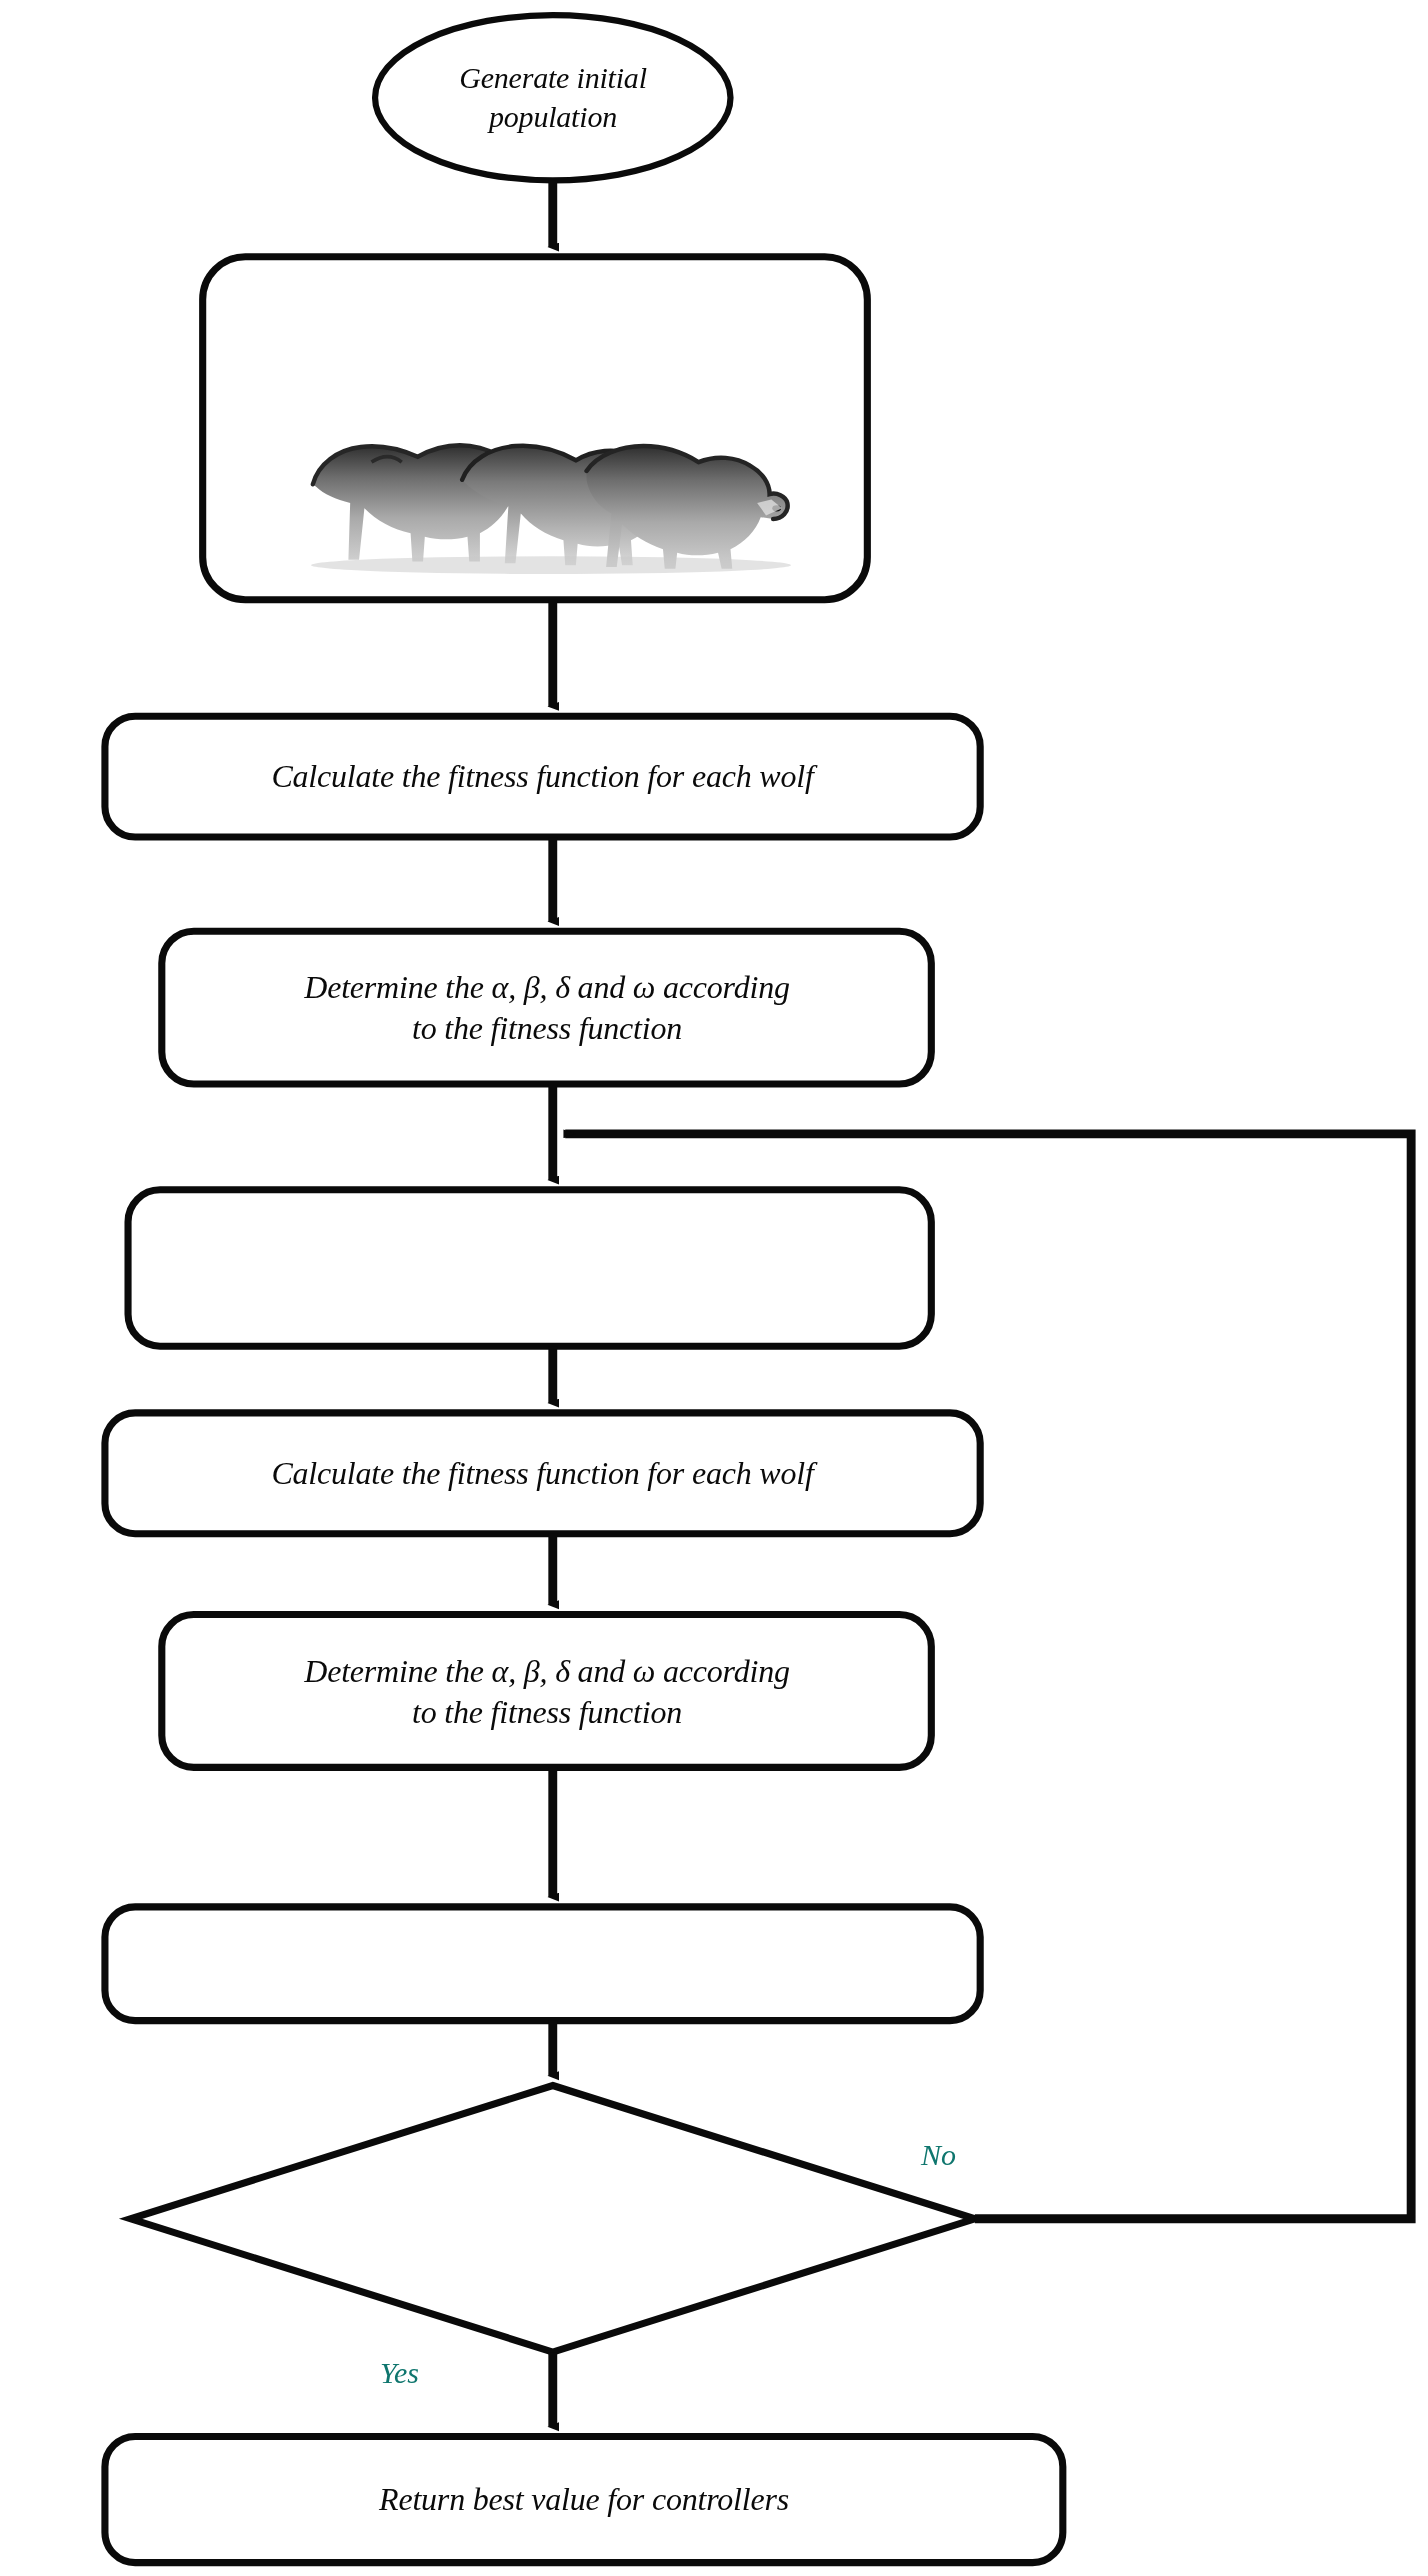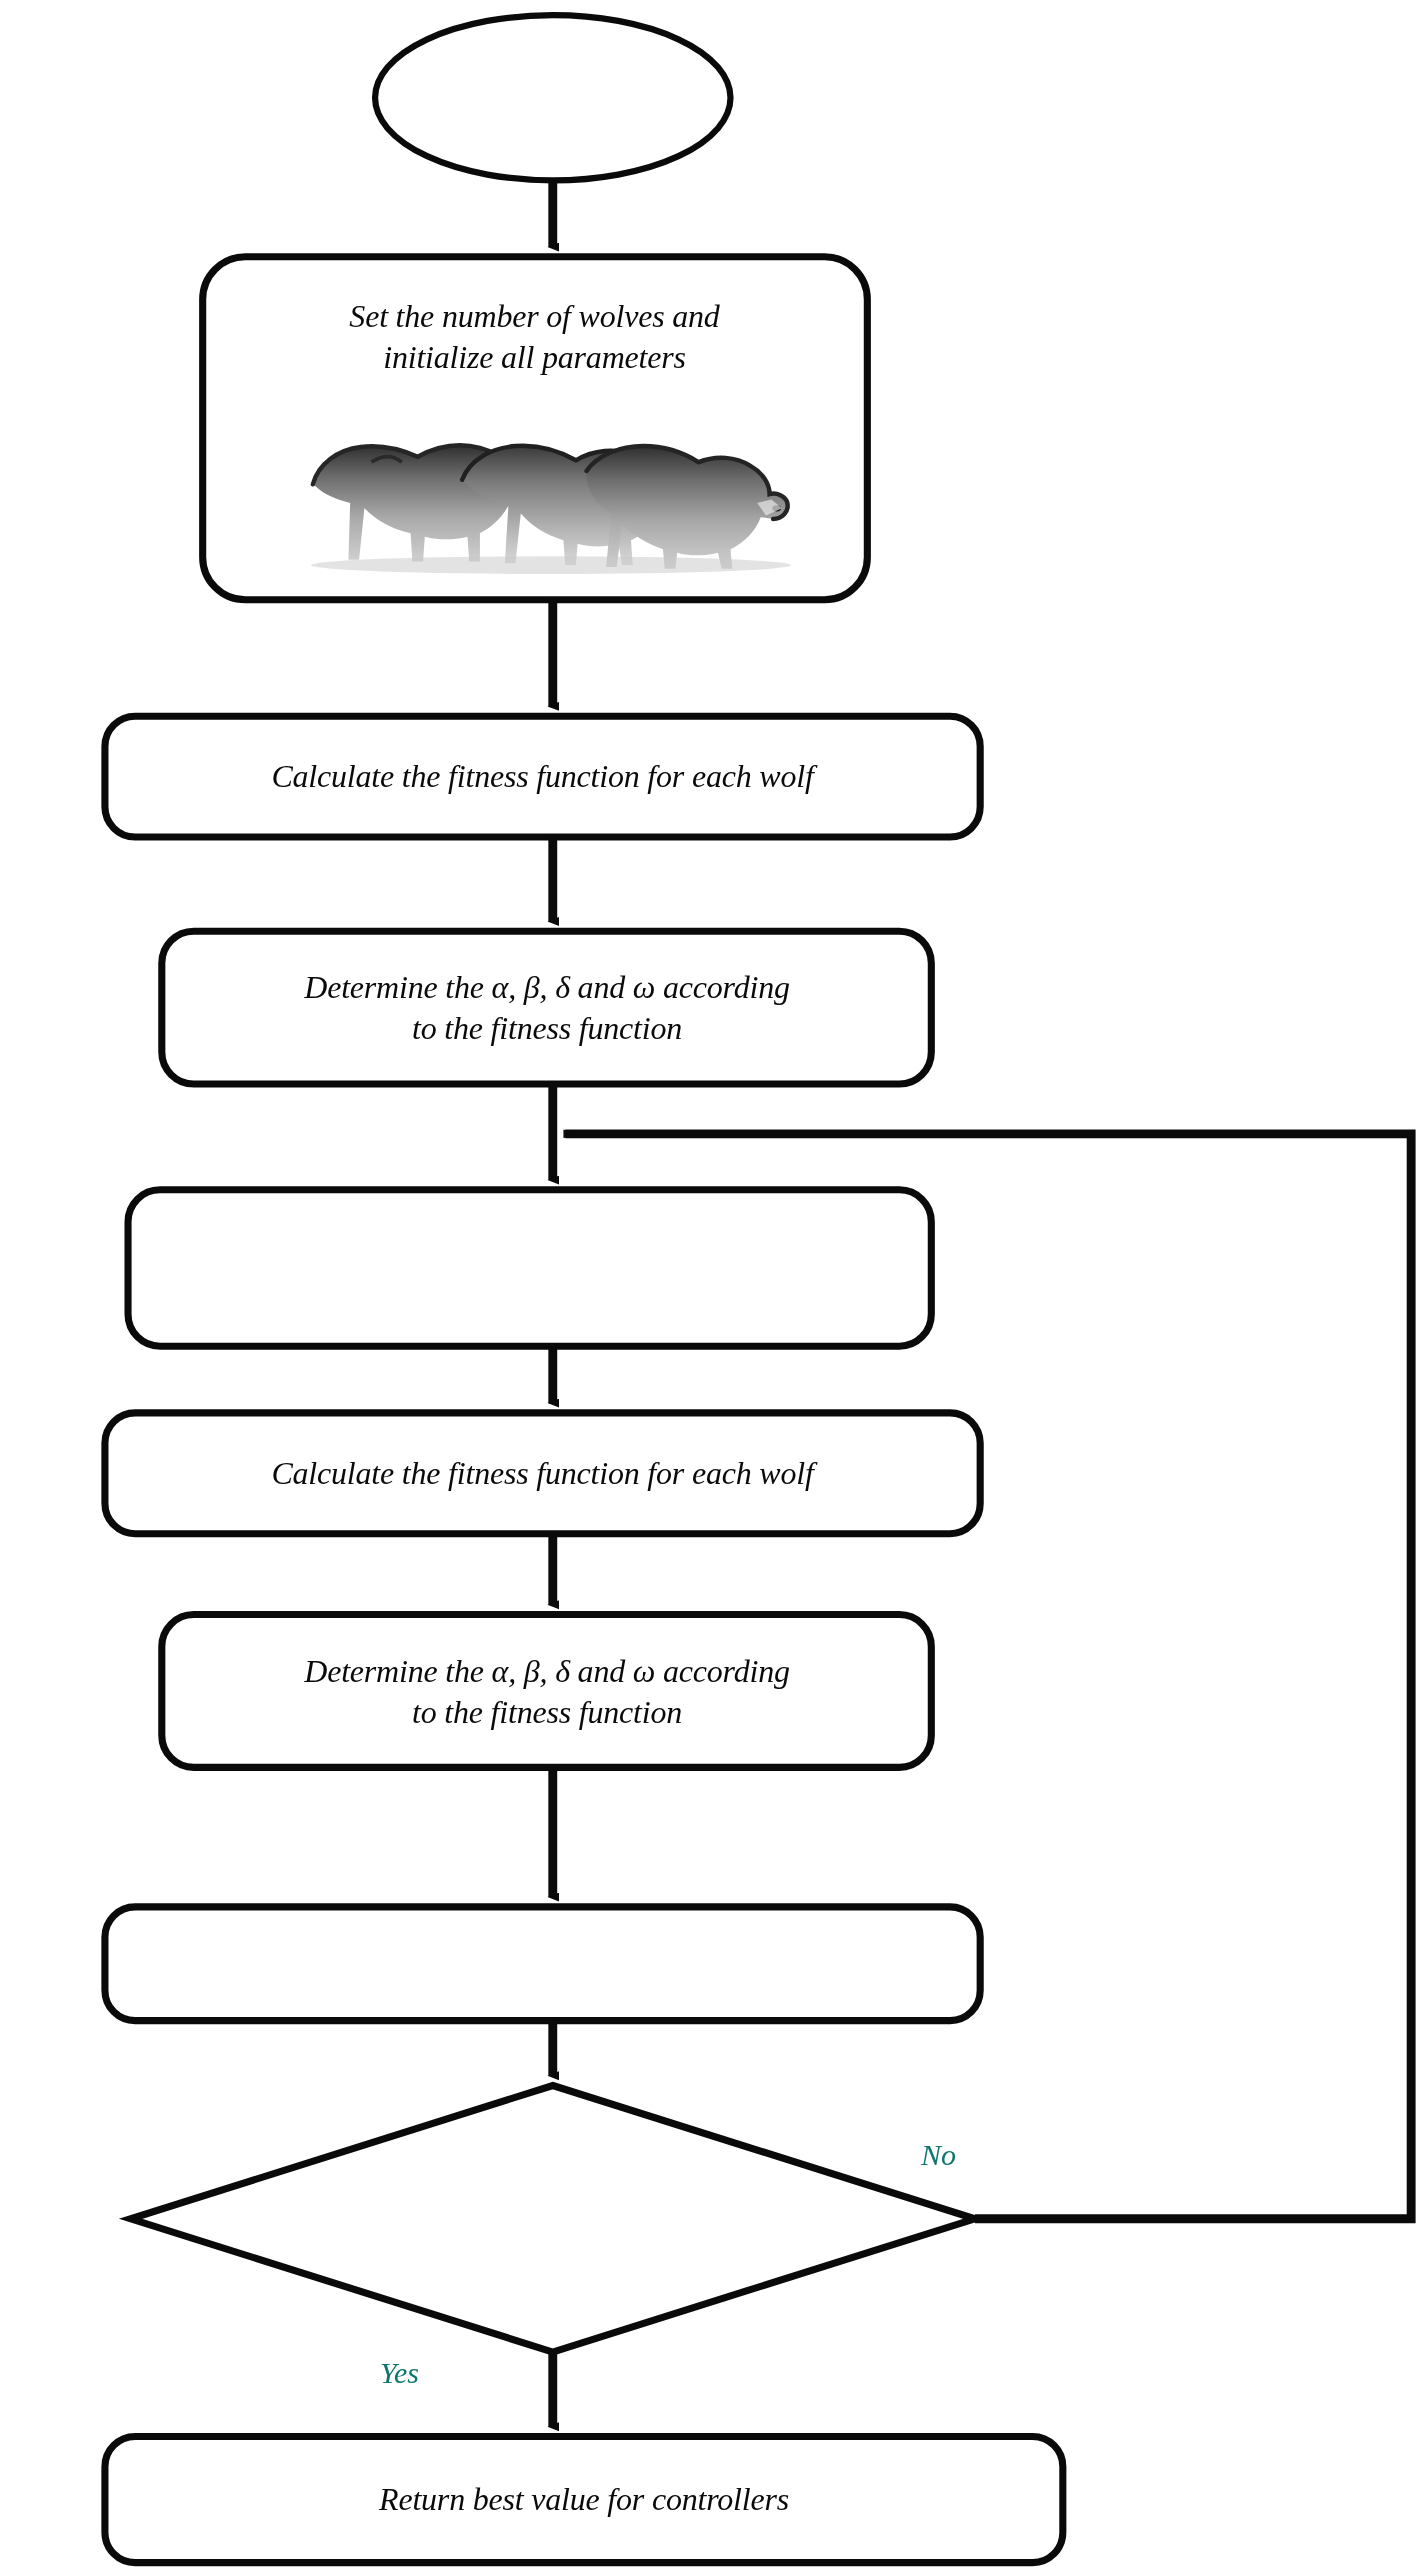--- a/index.html
+++ b/index.html
@@ -156,23 +156,23 @@
       <path d="M660,530 C672,512 698,502 724,502 C748,502 770,510 786,520
                C806,512 828,514 844,524 C858,532 866,544 866,556
                C874,554 884,558 886,566 C888,576 880,584 870,584" fill="none" stroke="#242424" stroke-width="5" stroke-linecap="round"></path>
       <ellipse cx="874" cy="572" rx="5" ry="3.5" fill="#101010"></ellipse>
       <path d="M852,566 L868,562 L880,572 L862,580 Z" fill="#e8e8e8" opacity="0.7"></path>
 
       <ellipse cx="620" cy="636" rx="270" ry="10" fill="#c8c8c8" opacity="0.5"></ellipse>
     </g>
   </svg>
 
+  <div class="node-label" style="left:384px; top:37px; width:338px; height:121px; font-size:30px;">Generate initial
+population</div>
 
-  <div class="node-label" style="left:211px; top:283px; width:647px; height:107px; font-size:32px;">Set the number of wolves and
-initialize all parameters</div>
 
   <div class="node-label" style="left:114px; top:716px; width:857px; height:121px; font-size:32px;">Calculate the fitness function for each wolf</div>
 
   <div class="node-label" style="left:171px; top:931px; width:752px; height:153px; font-size:32px;">Determine the α, β, δ and ω according
 to the fitness function</div>
 
 
   <div class="node-label" style="left:114px; top:1413px; width:857px; height:121px; font-size:32px;">Calculate the fitness function for each wolf</div>
 
   <div class="node-label" style="left:171px; top:1615px; width:752px; height:153px; font-size:32px;">Determine the α, β, δ and ω according

